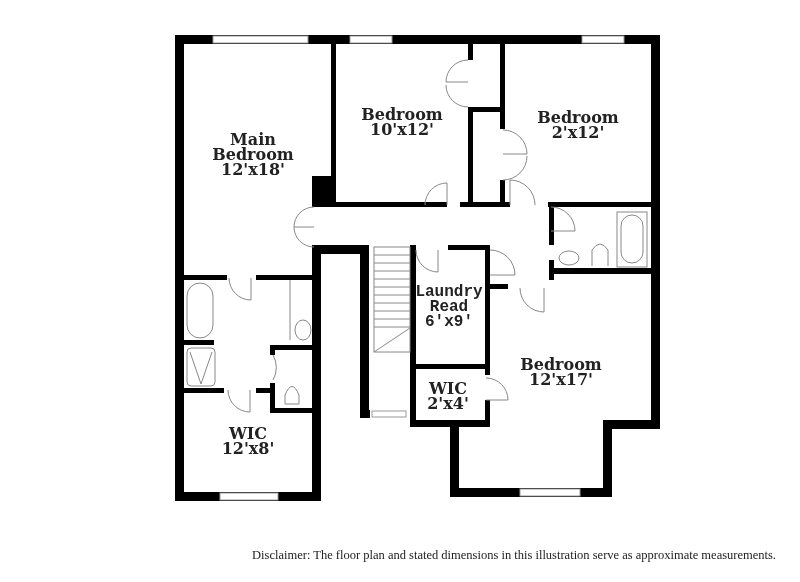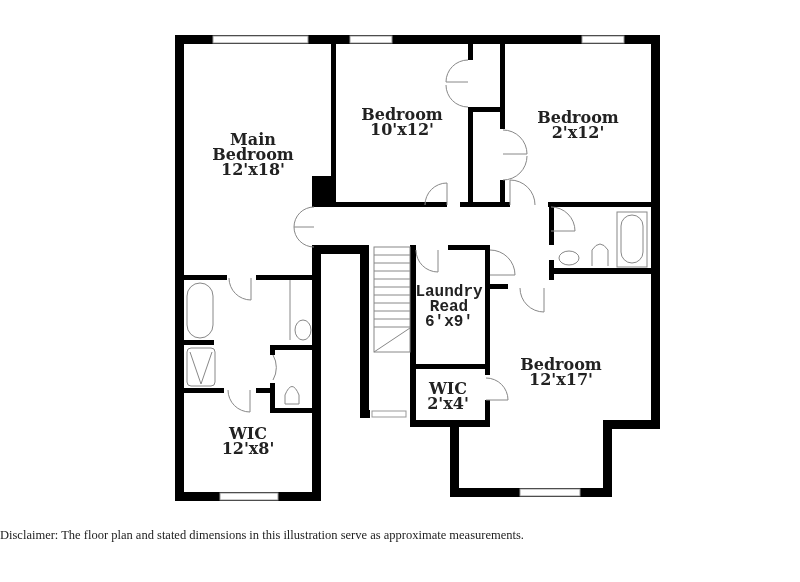--- a/index.html
+++ b/index.html
@@ -1,19 +1,19 @@
 <!DOCTYPE html>
 <html><head>
 <meta charset="utf-8">
 <style>
   html,body{margin:0;padding:0;background:#ffffff;}
   body{width:800px;height:582px;position:relative;overflow:hidden;font-family:"DejaVu Serif",serif;}
   #plan{position:absolute;left:0;top:0;}
   .room-label{position:absolute;text-align:center;font-family:"DejaVu Serif",serif;font-weight:bold;font-size:16px;line-height:15px;color:#222;transform:translateX(-50%);white-space:nowrap;}
-  .disclaimer{position:absolute;left:0;width:776px;top:527px;text-align:left;font-family:"Liberation Serif",serif;font-size:12.5px;line-height:16px;color:#222;}
+  .disclaimer{position:absolute;left:0;width:776px;top:547px;text-align:right;font-family:"Liberation Serif",serif;font-size:12.5px;line-height:16px;color:#222;}
 </style>
 </head>
 <body>
 
 <svg id="plan" width="800" height="582" viewBox="0 0 800 582" xmlns="http://www.w3.org/2000/svg">
   <g fill="#000">
 
     <rect x="175" y="35" width="485" height="9"></rect>
 
     <rect x="175" y="35" width="9" height="465"></rect>

